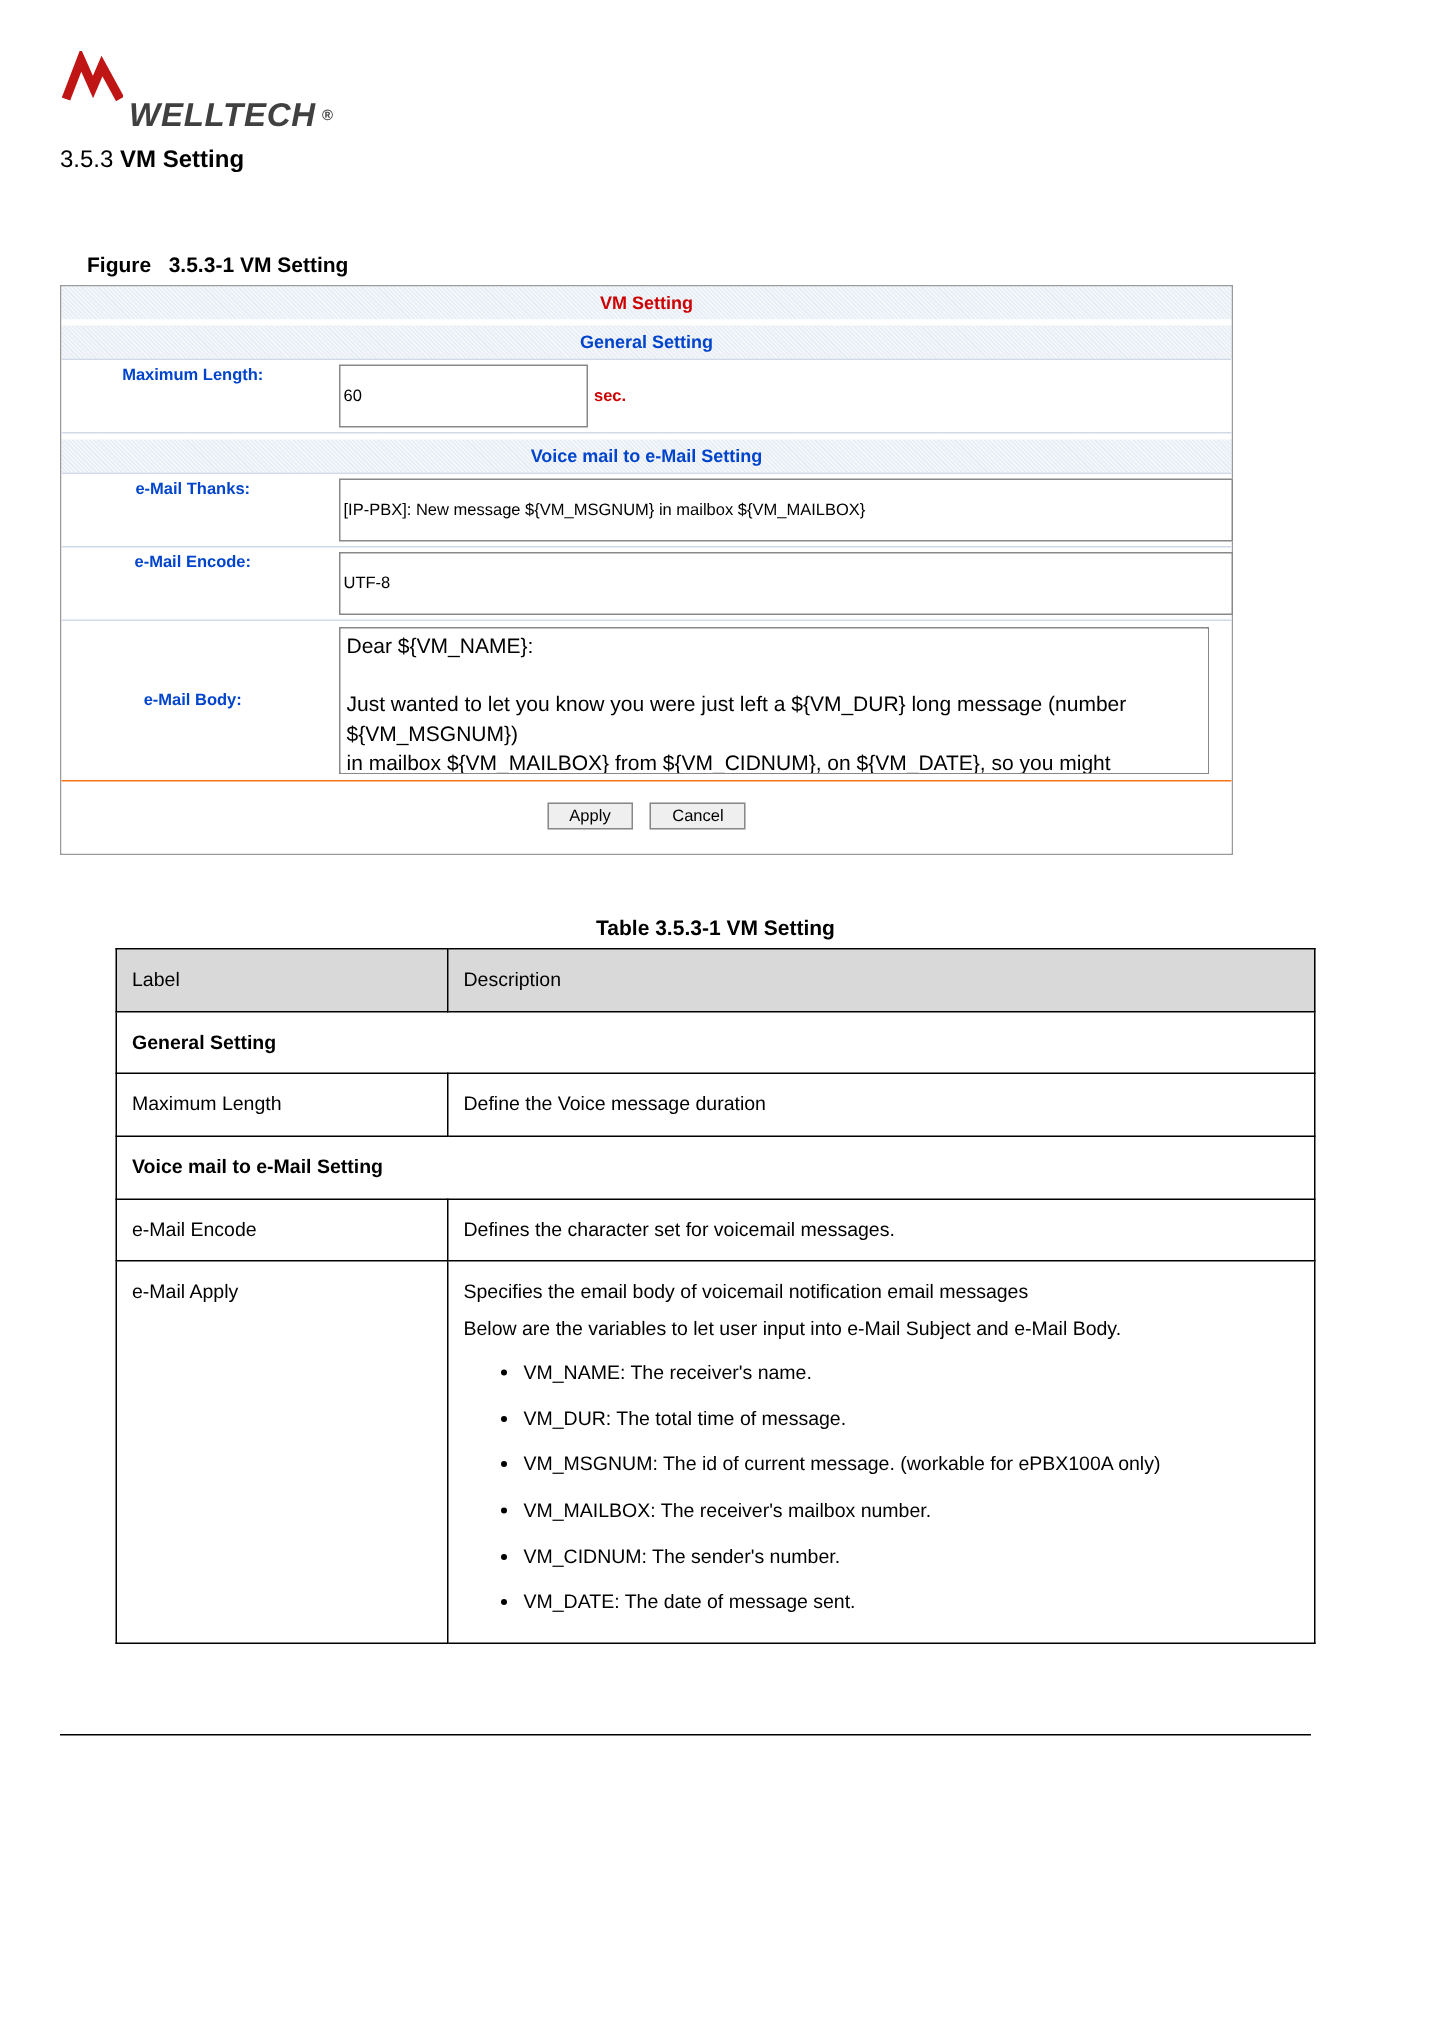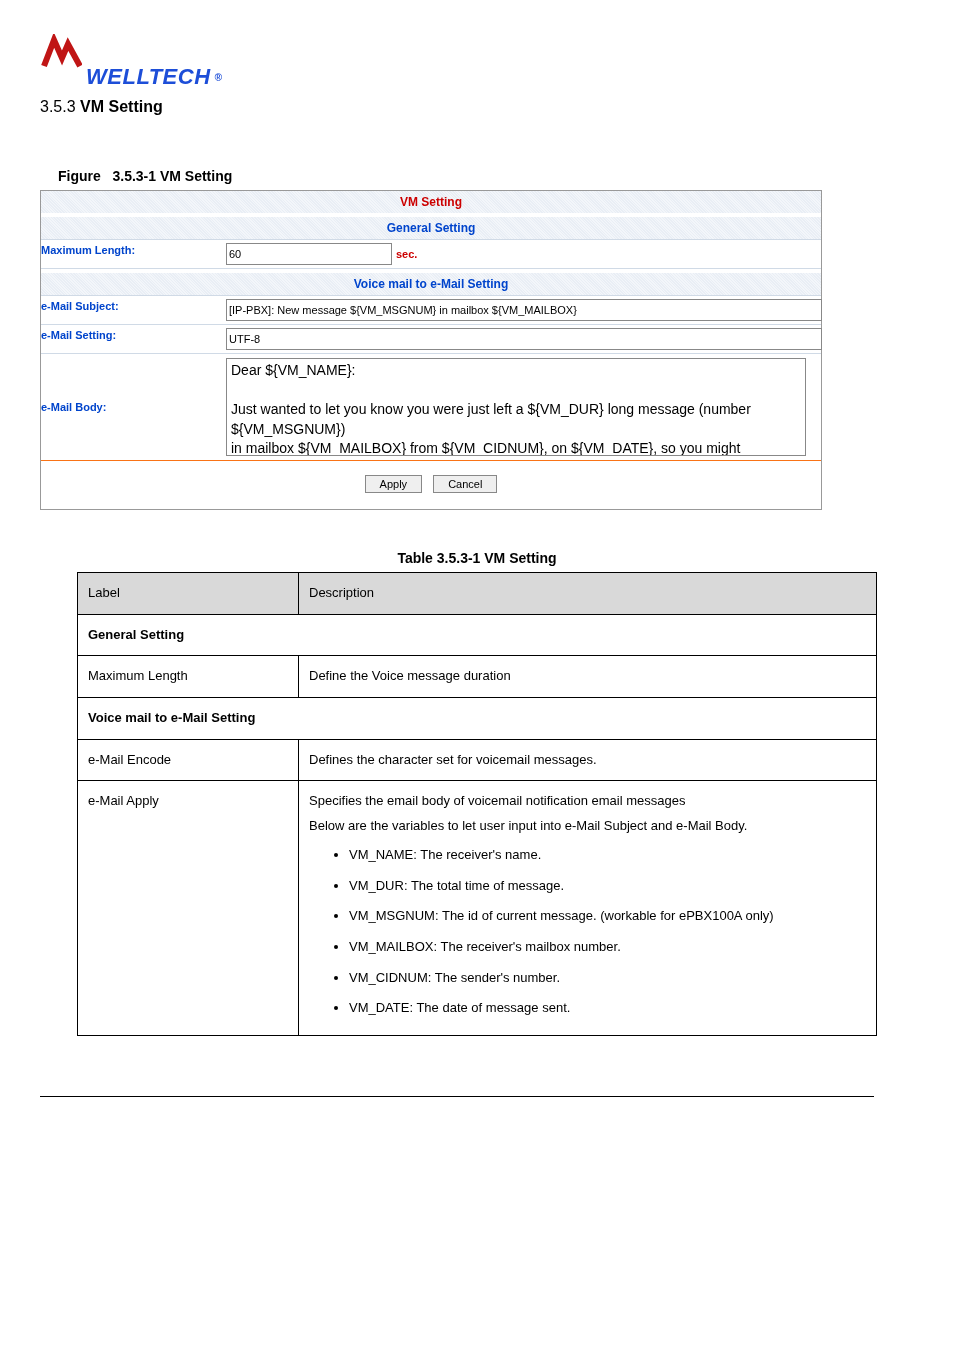--- a/index.html
+++ b/index.html
@@ -20,21 +20,21 @@
   .logo-mark {
     width: 42px;
     height: 42px;
     position: relative;
   }
   .logo-mark svg { display:block; }
   .logo-text {
     font-size: 22px;
     font-weight: bold;
     font-style: italic;
-    color: #1d4ed8;
+    color: #404040;
     letter-spacing: 0.5px;
     margin-top: 44px;
   }
   .section-num {
     font-size: 16px;
     margin: 6px 0 28px 0;
   }
   .section-num .bold { font-weight: bold; }
   .fig-caption {
     font-size: 14px;
@@ -64,38 +64,38 @@
   .shot .band.blue { color: #04c; }
   .shot .thin-gap { height: 4px; background:#fff; }
   .shot .row {
     display: flex;
     align-items: stretch;
     border-top: 1px solid #d0dae6;
     background: #fff;
   }
   .shot .label-cell {
     width: 175px;
-    text-align: left;
+    text-align: center;
     padding: 4px 6px 4px 0;
     color: #04c;
     font-weight: bold;
     font-size: 11px;
     flex-shrink: 0;
   }
   .shot .value-cell {
     flex: 1;
     padding: 3px 10px 3px 4px;
     display: flex;
     align-items: center;
     gap: 4px;
   }
   .shot input[type=text] {
     border: 1px solid #888;
     font-size: 11px;
-    padding: 2px 2px;
+    padding: 12px 2px;
     height: 16px;
     font-family: inherit;
   }
   .shot .wide-input { width: 590px; }
   .shot textarea {
     width: 570px;
     height: 92px;
     border: 1px solid #888;
     font-size: 14px;
     font-family: inherit;
@@ -196,28 +196,28 @@
     <div class="value-cell">
       <input type="text" style="width: 160px;" value="60">
       <span class="sec-red" style="font-weight:bold">sec.</span>
     </div>
   </div>
 
   <div class="thin-gap" style="border-top:1px solid #d0dae6"></div>
   <div class="band blue">Voice mail to e-Mail Setting</div>
 
   <div class="row">
-    <div class="label-cell">e-Mail Subject:</div>
+    <div class="label-cell">e-Mail Thanks:</div>
     <div class="value-cell">
       <input type="text" class="wide-input" value="[IP-PBX]: New message ${VM_MSGNUM} in mailbox ${VM_MAILBOX}" style="">
     </div>
   </div>
 
   <div class="row">
-    <div class="label-cell">e-Mail Setting:</div>
+    <div class="label-cell">e-Mail Encode:</div>
     <div class="value-cell">
       <input type="text" class="wide-input" value="UTF-8" style="">
     </div>
   </div>
 
   <div class="row">
     <div class="label-cell" style="align-self:center">e-Mail Body:</div>
     <div class="value-cell" style="padding-top:4px;padding-bottom:4px;">
       <textarea style="">Dear ${VM_NAME}:
 

